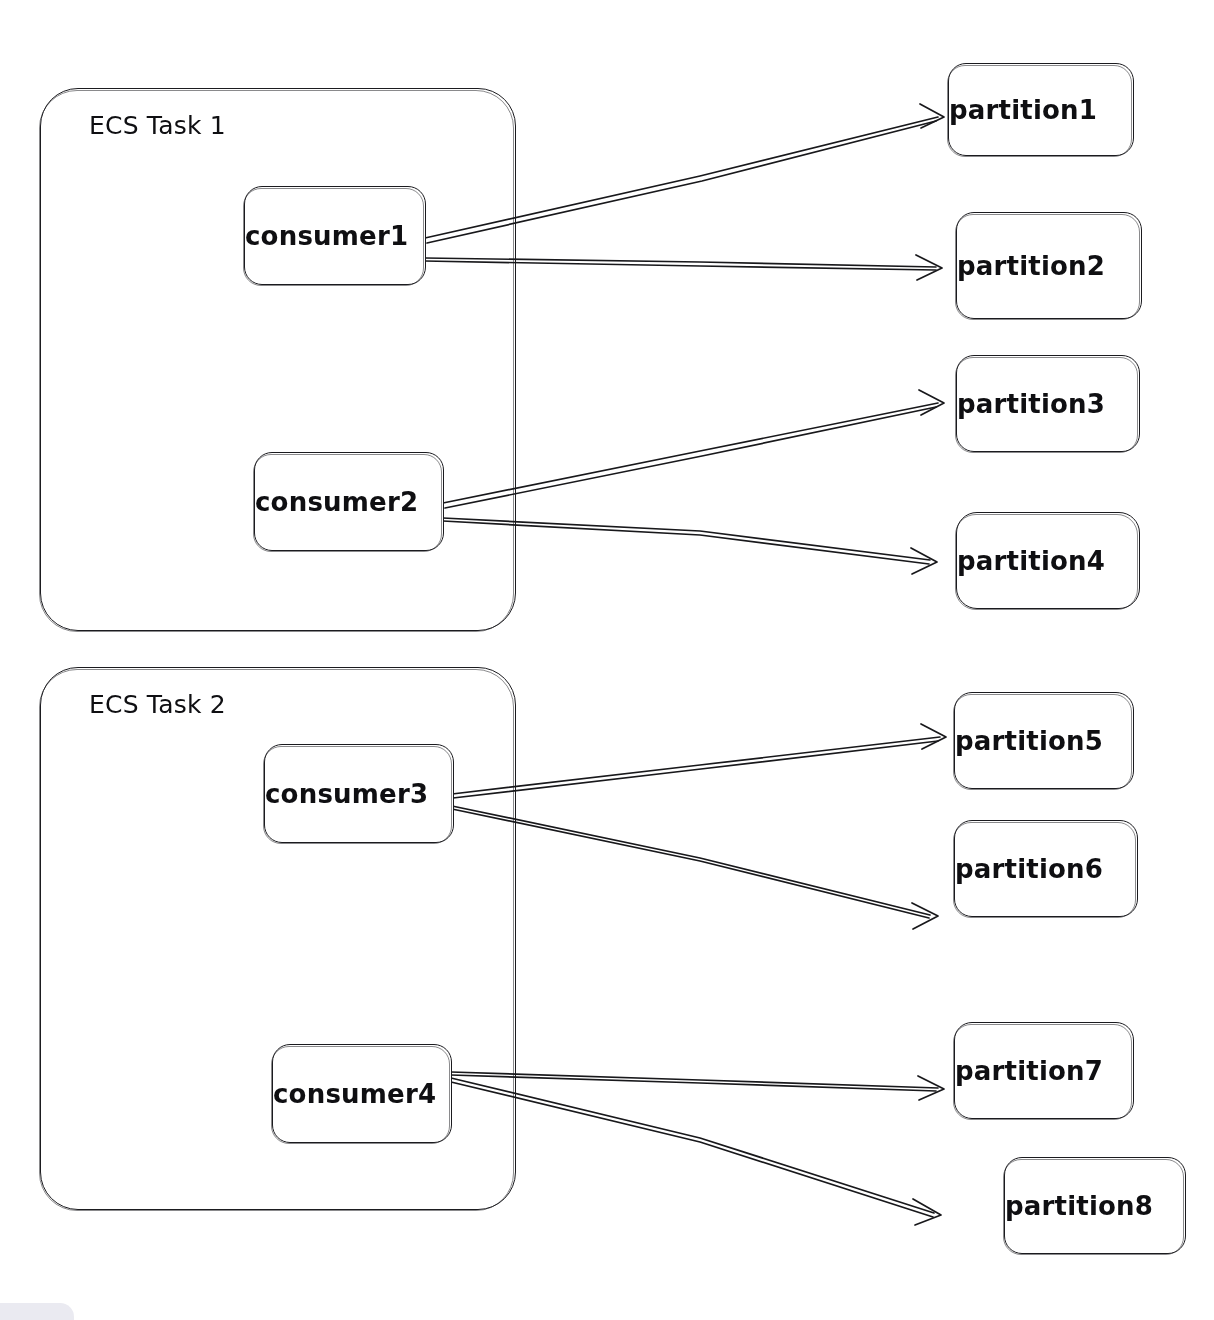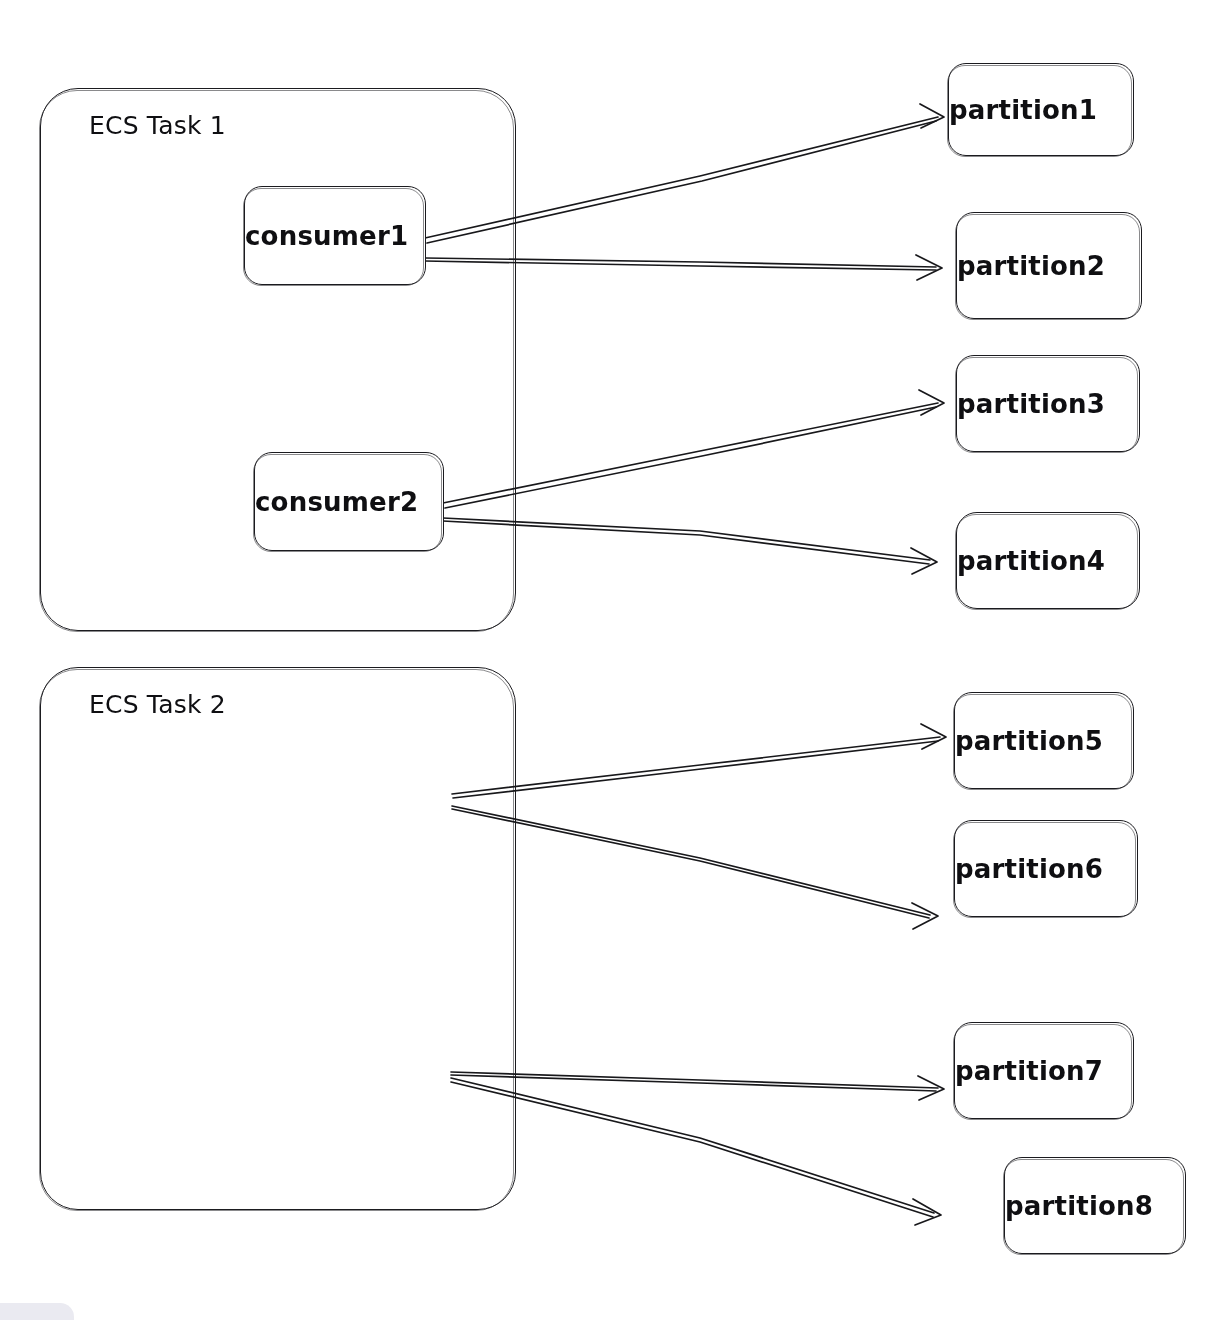--- a/index.html
+++ b/index.html
@@ -171,21 +171,27 @@
   </div>
 
   <div class="node small" style="left:244px; top:186px; width:182px; height:99px;">
     <span class="node-label">consumer1</span>
   </div>
 
   <div class="node small" style="left:254px; top:452px; width:190px; height:99px;">
     <span class="node-label">consumer2</span>
   </div>
 
-
+  <div class="node small" style="left:264px; top:744px; width:190px; height:99px;">
+    <span class="node-label">consumer3</span>
+  </div>
+
+  <div class="node small" style="left:272px; top:1044px; width:180px; height:99px;">
+    <span class="node-label">consumer4</span>
+  </div>
 
   <div class="node small" style="left:948px; top:63px; width:186px; height:93px;">
     <span class="node-label">partition1</span>
   </div>
 
   <div class="node small" style="left:944px; top:212px; width:186px; height:107px;margin-left:12px;">
     <span class="node-label">partition2</span>
   </div>
 
   <div class="node small" style="left:956px; top:355px; width:184px; height:97px;">

